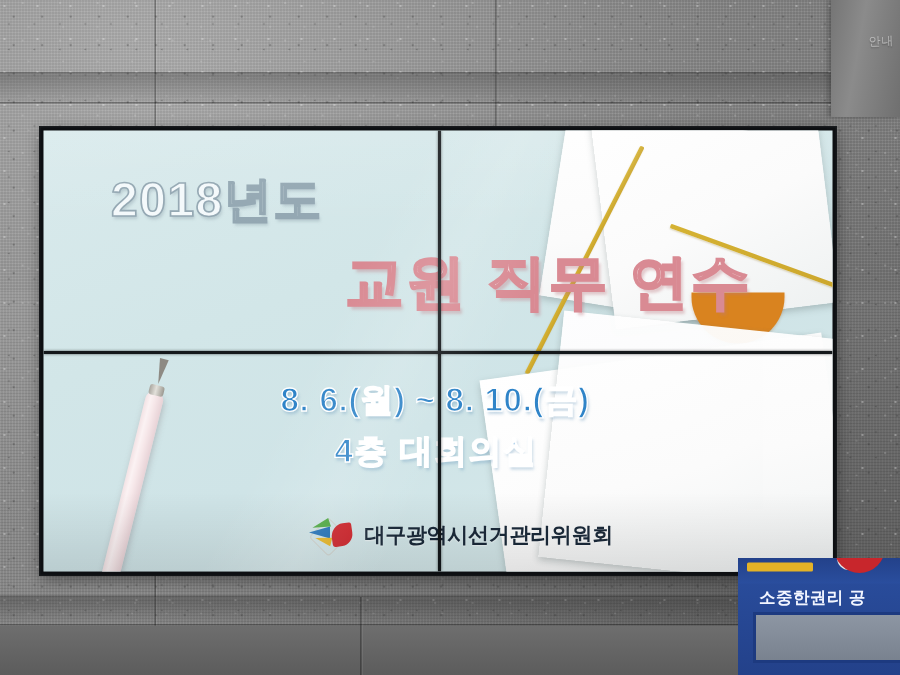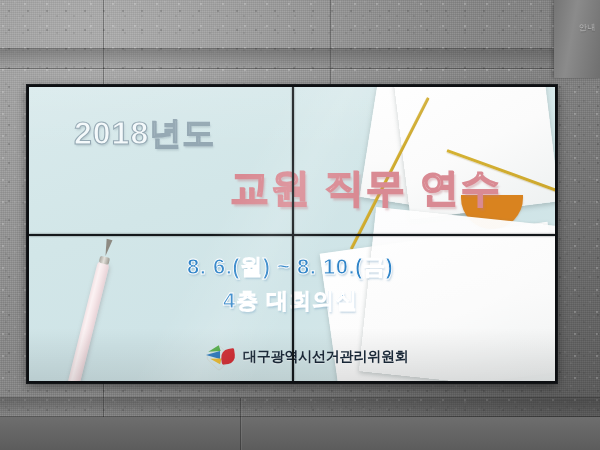--- a/index.html
+++ b/index.html
@@ -308,14 +308,24 @@
         <div id="logo-text">대구광역시선거관리위원회</div>
       </div>
 
       <div class="bezel bezel-v"></div>
       <div class="bezel bezel-h"></div>
 
       <div id="glare"></div>
     </div>
   </div>
 
+  <div id="blue-sign">
+    <div class="sign-frame"></div>
+    <div class="sign-top">
+      <div class="stripe-y"></div>
+      <div class="emblem2"></div>
+      <div class="emblem"></div>
+    </div>
+    <div id="sign-text">소중한권리  공</div>
+    <div class="sign-panel"></div>
+  </div>
 
 </div>
 
 </body></html>

